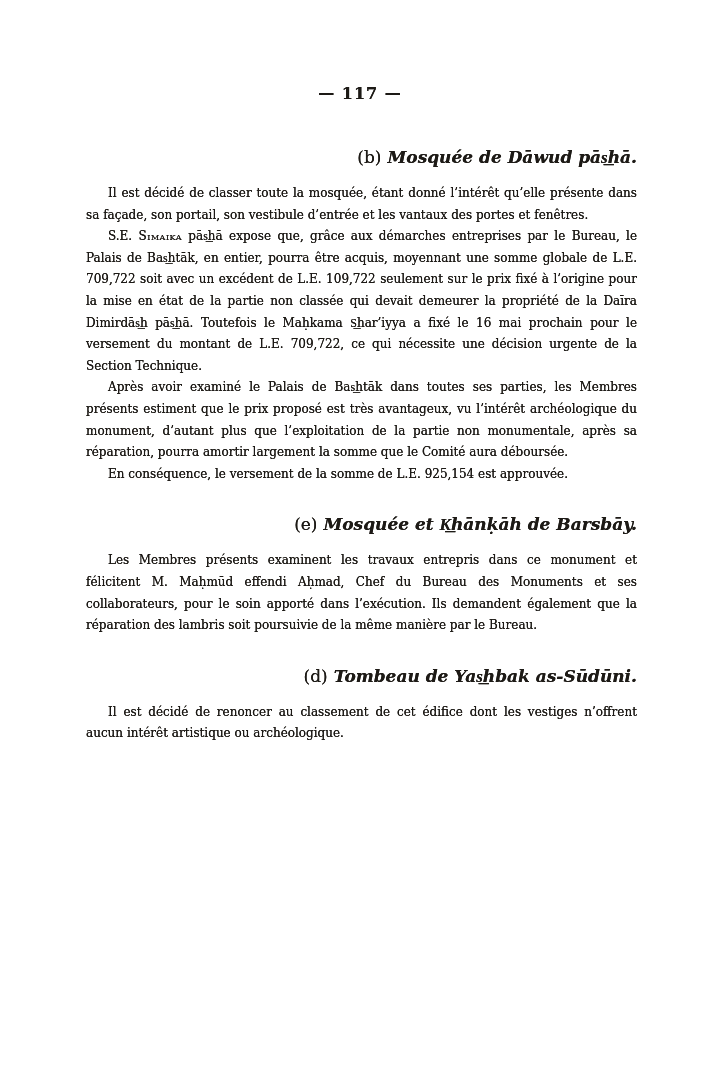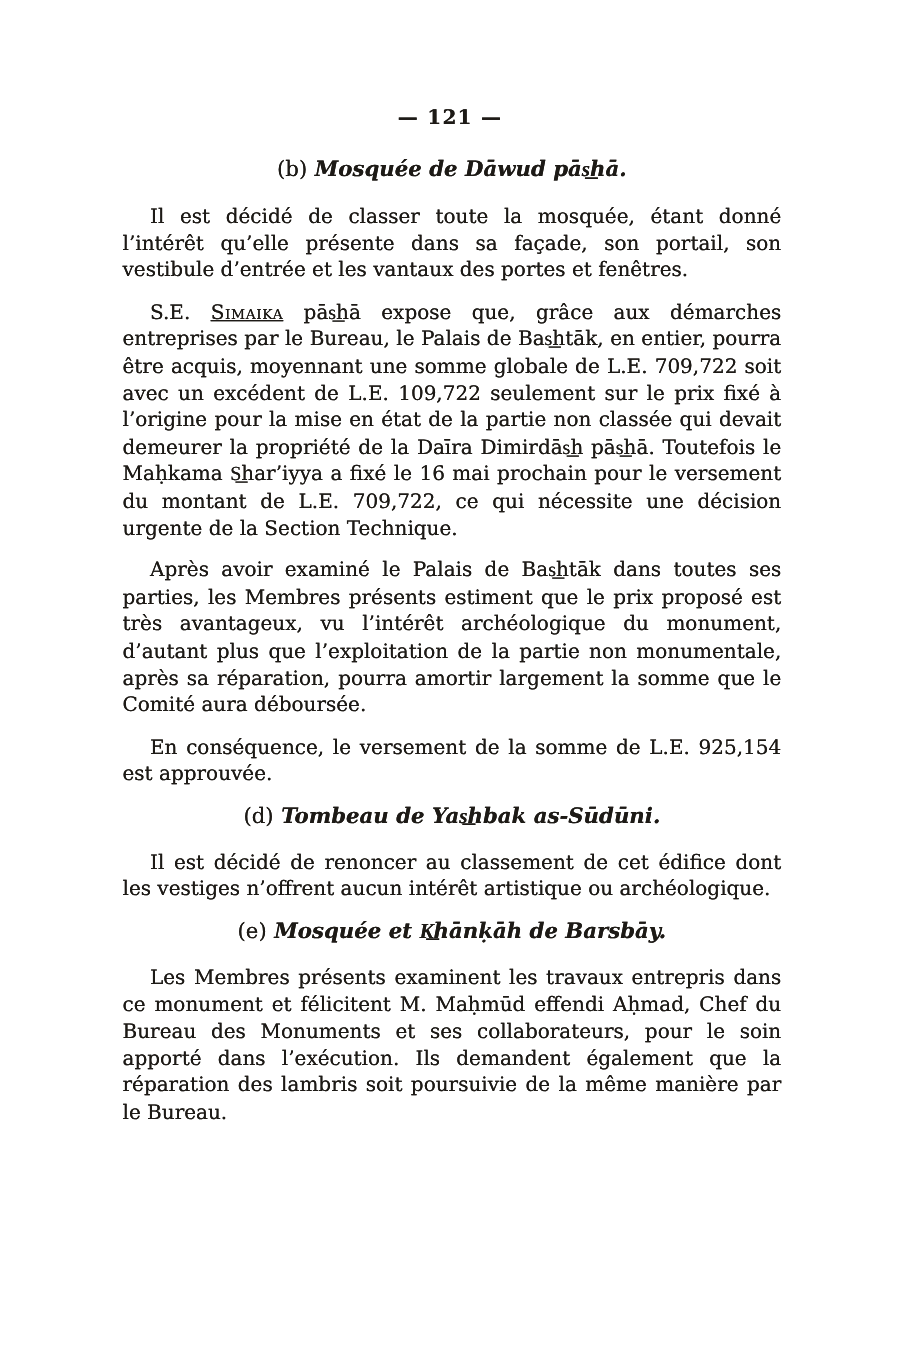--- a/index.html
+++ b/index.html
@@ -28,73 +28,72 @@
     letter-spacing: 1px;
     text-shadow: 0 0 0.5px currentColor;
   }
   .content {
     position: absolute;
     top: 118px;
     left: 86px;
     width: 551px;
   }
   .section-heading {
-    margin: 7px 0 15px 0;
-    text-align: center;
+    margin: 28px 0 15px 0;
+    text-align: right;
     font-size: 17px;
     font-weight: bold;
     line-height: 22px;
     text-shadow: 0 0 0.4px currentColor;
   }
   .heading-prefix {
     font-style: normal;
     font-weight: normal;
     margin-right: 6px;
   }
   .heading-title {
     font-style: italic;
   }
   .content p {
-    margin: 12px;
-    font-size: 16px;
+    margin: 0;
+    font-size: 12px;
     line-height: 21.6px;
     text-align: justify;
     text-indent: 22px;
     text-shadow: 0 0 0.35px currentColor;
   }
   .smallcaps {
     font-variant: small-caps;
     letter-spacing: 0.5px;
-    text-decoration: underline;
   }
 </style>
 </head>
 <body>
 
 <div class="page">
 
-  <div class="folio">— 121 —</div>
+  <div class="folio">— 117 —</div>
 
   <div class="content">
 
     <div>
       <h2 class="section-heading"><span class="heading-prefix">(b)</span><span class="heading-title">Mosquée de Dāwud pās͟hā.</span></h2>
       <p>Il est décidé de classer toute la mosquée, étant donné l’intérêt qu’elle présente dans sa façade, son portail, son vestibule d’entrée et les vantaux des portes et fenêtres.</p>
     </div>
 
     <div>
       <p><span>S.E. </span><span class="smallcaps">Simaika</span><span> pās͟hā expose que, grâce aux démarches entreprises par le Bureau, le Palais de Bas͟htāk, en entier, pourra être acquis, moyennant une somme globale de L.E. 709,722 soit avec un excédent de L.E. 109,722 seulement sur le prix fixé à l’origine pour la mise en état de la partie non classée qui devait demeurer la propriété de la Daīra Dimirdās͟h pās͟hā.  Toutefois le Maḥkama S͟har’iyya a fixé le 16 mai prochain pour le versement du montant de L.E. 709,722, ce qui nécessite une décision urgente de la Section Technique.</span></p>
       <p>Après avoir examiné le Palais de Bas͟htāk dans toutes ses parties, les Membres présents estiment que le prix proposé est très avantageux, vu l’intérêt archéologique du monument, d’autant plus que l’exploitation de la partie non monumentale, après sa réparation, pourra amortir largement la somme que le Comité aura déboursée.</p>
       <p>En conséquence, le versement de la somme de L.E. 925,154 est approuvée.</p>
     </div>
 
     <div>
-      <h2 class="section-heading"><span class="heading-prefix">(d)</span><span class="heading-title">Tombeau de Yas͟hbak as-Sūdūni.</span></h2>
-      <p>Il est décidé de renoncer au classement de cet édifice dont les vestiges n’offrent aucun intérêt artistique ou archéologique.</p>
+      <h2 class="section-heading"><span class="heading-prefix">(e)</span><span class="heading-title">Mosquée et K͟hānḳāh de Barsbāy.</span></h2>
+      <p>Les Membres présents examinent les travaux entrepris dans ce monument et félicitent M. Maḥmūd effendi Aḥmad, Chef du Bureau des Monuments et ses collaborateurs, pour le soin apporté dans l’exécution.  Ils demandent également que la réparation des lambris soit poursuivie de la même manière par le Bureau.</p>
     </div>
 
     <div>
-      <h2 class="section-heading"><span class="heading-prefix">(e)</span><span class="heading-title">Mosquée et K͟hānḳāh de Barsbāy.</span></h2>
-      <p>Les Membres présents examinent les travaux entrepris dans ce monument et félicitent M. Maḥmūd effendi Aḥmad, Chef du Bureau des Monuments et ses collaborateurs, pour le soin apporté dans l’exécution.  Ils demandent également que la réparation des lambris soit poursuivie de la même manière par le Bureau.</p>
+      <h2 class="section-heading"><span class="heading-prefix">(d)</span><span class="heading-title">Tombeau de Yas͟hbak as-Sūdūni.</span></h2>
+      <p>Il est décidé de renoncer au classement de cet édifice dont les vestiges n’offrent aucun intérêt artistique ou archéologique.</p>
     </div>
 
   </div>
 </div>
 
 </body></html>

